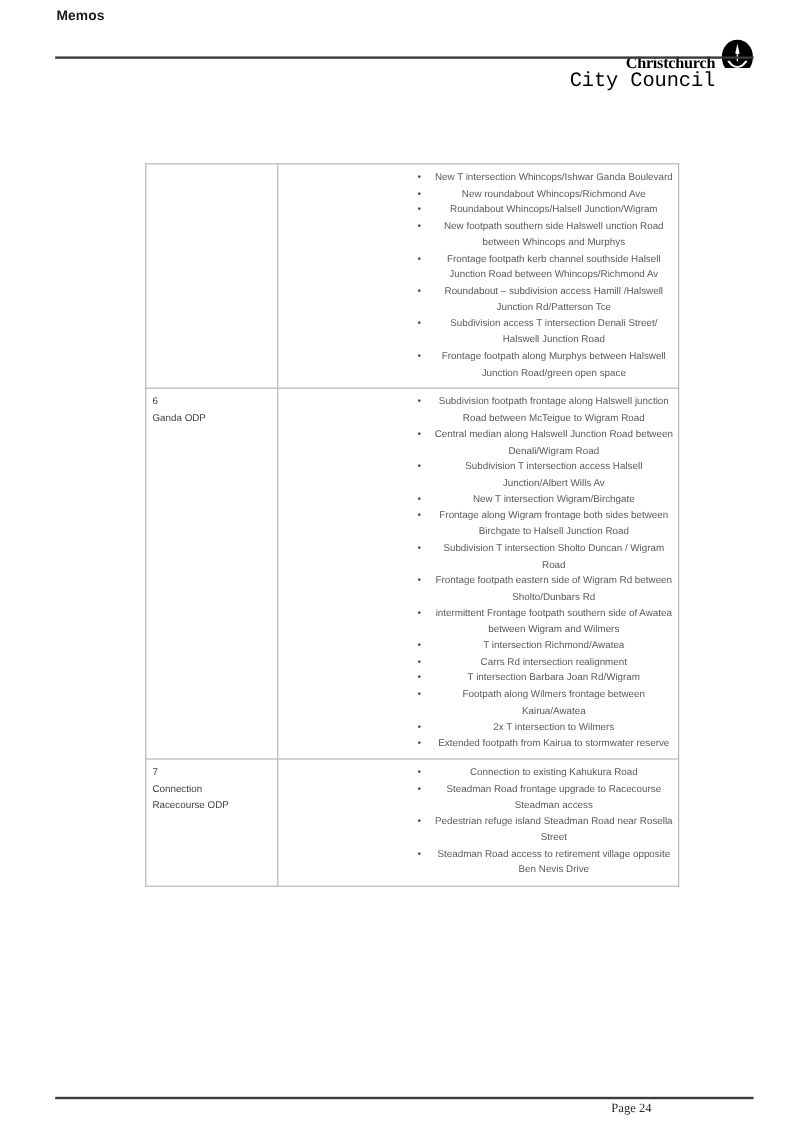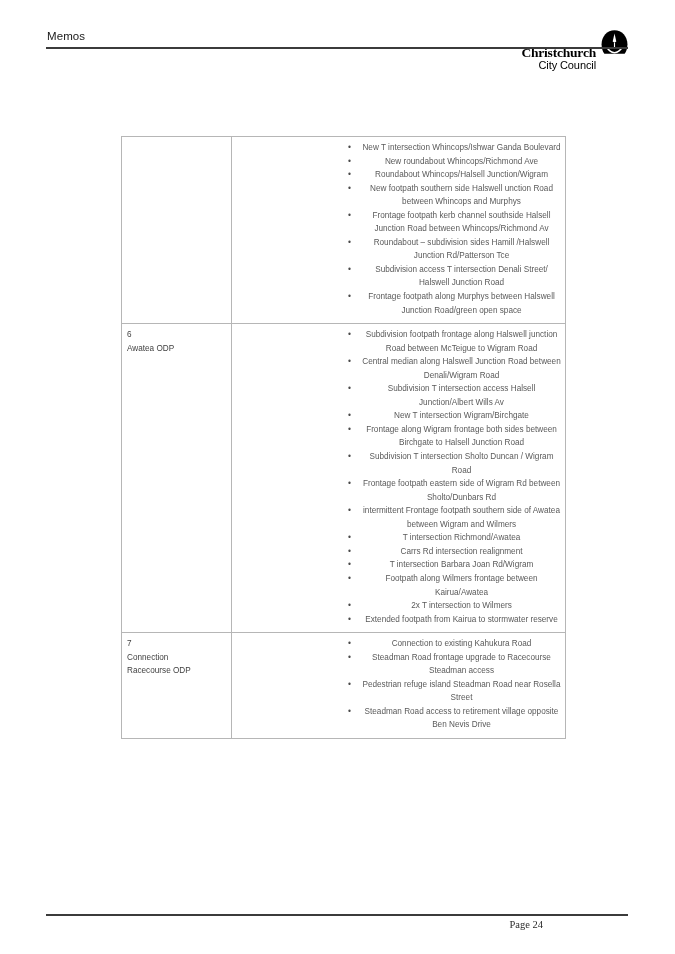--- a/index.html
+++ b/index.html
@@ -20,23 +20,23 @@
   .page-header {
     position: absolute;
     left: 0;
     top: 0;
     width: 675px;
     height: 56px;
   }
   .header-title {
     position: absolute;
     left: 47px;
-    top: 30px;
+    top: 8px;
     font-size: 11.5px;
-    font-weight: normal;
+    font-weight: bold;
     letter-spacing: 0.1px;
     color: #1a1a1a;
   }
   .brand {
     position: absolute;
     right: 47px;
     top: 14px;
     display: flex;
     align-items: center;
     gap: 5px;
@@ -48,22 +48,22 @@
   }
   .brand-line1 {
     font-family: "Liberation Serif", serif;
     font-size: 13.5px;
     font-weight: bold;
     letter-spacing: -0.2px;
     display: block;
     margin-top: 32px;
   }
   .brand-line2 {
-    font-family: Liberation Sans, sans-serif;
-    font-size: 11px;
+    font-family: Liberation Mono, monospace;
+    font-size: 17px;
     font-weight: normal;
     letter-spacing: -0.1px;
     display: block;
   }
   .brand-mark {
     width: 27px;
     height: 27px;
     flex: 0 0 auto;
   }
   .header-rule {
@@ -199,37 +199,37 @@
             <li>
               <span class="bullet-dot">•</span>
               <span class="bullet-text">New footpath southern side Halswell unction Road between Whincops and Murphys</span>
             </li>
             <li>
               <span class="bullet-dot">•</span>
               <span class="bullet-text">Frontage footpath kerb channel southside Halsell Junction Road between Whincops/Richmond Av</span>
             </li>
             <li>
               <span class="bullet-dot">•</span>
-              <span class="bullet-text">Roundabout – subdivision sides Hamill /Halswell Junction Rd/Patterson Tce</span>
+              <span class="bullet-text">Roundabout – subdivision access Hamill /Halswell Junction Rd/Patterson Tce</span>
             </li>
             <li>
               <span class="bullet-dot">•</span>
               <span class="bullet-text">Subdivision access T intersection Denali Street/ Halswell Junction Road</span>
             </li>
             <li>
               <span class="bullet-dot">•</span>
               <span class="bullet-text">Frontage footpath along Murphys between Halswell Junction Road/green open space</span>
             </li>
           </ul>
         </td>
       </tr>
       <tr>
         <td class="col-id">
           <div class="id-line">6</div>
-          <div class="id-line">Awatea ODP</div>
+          <div class="id-line">Ganda ODP</div>
         </td>
         <td class="col-items">
           <ul class="bullets">
             <li>
               <span class="bullet-dot">•</span>
               <span class="bullet-text">Subdivision footpath frontage along Halswell junction Road between McTeigue to Wigram Road</span>
             </li>
             <li>
               <span class="bullet-dot">•</span>
               <span class="bullet-text">Central median along Halswell Junction Road between Denali/Wigram Road</span>

